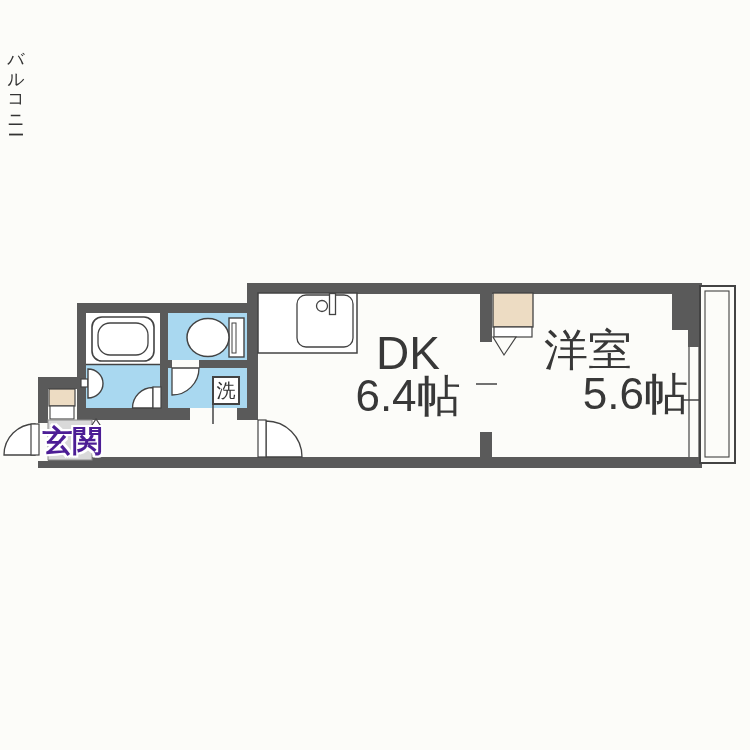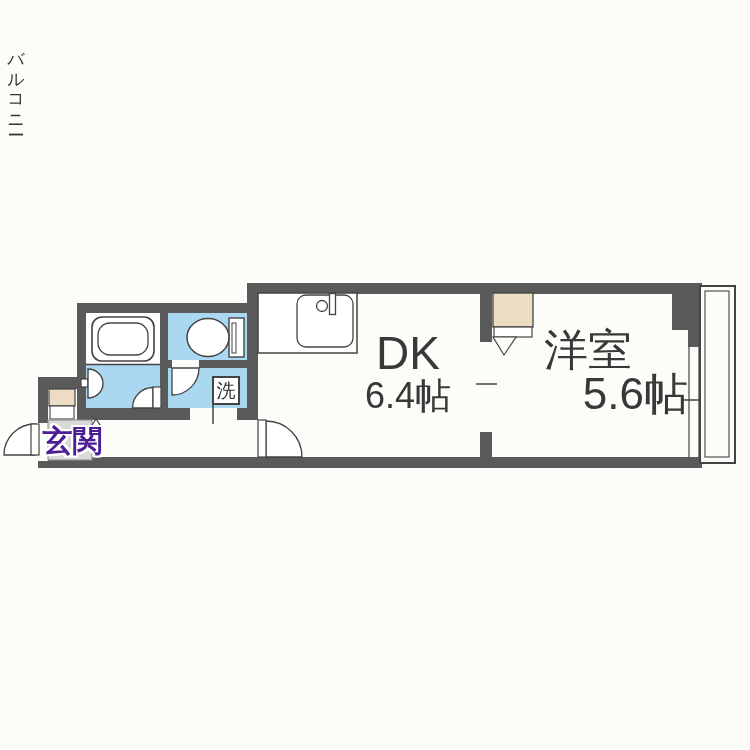--- a/index.html
+++ b/index.html
@@ -14,21 +14,21 @@
   .lbl-genkan{
     left:25px;top:424px;width:95px;text-align:center;
     font-size:30px;line-height:34px;font-weight:600;color:#4c1d95;
     text-shadow:-2px -2px 0 #fff,2px -2px 0 #fff,-2px 2px 0 #fff,2px 2px 0 #fff,
                  0 -2px 0 #fff,0 2px 0 #fff,-2px 0 0 #fff,2px 0 0 #fff;
     white-space:nowrap;
   }
   .lbl-room{position:absolute;text-align:center;color:#383838;}
   .lbl-dk{left:308px;top:332px;width:200px;}
   .lbl-dk .line1{font-size:46px;line-height:42px;font-weight:500;}
-  .lbl-dk .line2{font-size:36px;line-height:43px;font-weight:500;}
+  .lbl-dk .line2{font-size:44px;line-height:43px;font-weight:500;}
   .lbl-west{left:488px;top:327px;width:200px;}
   .lbl-west .line1{font-size:44px;line-height:45px;font-weight:500;}
   .lbl-west .line2{font-size:44px;line-height:44px;font-weight:400;text-align:right;}
   .lbl-balcony{
     left:701px;top:290px;width:32px;height:168px;
     writing-mode:vertical-rl;text-orientation:mixed;
     display:flex;align-items:center;justify-content:center;
     font-size:17px;letter-spacing:2px;color:#333;
   }
   .laundry-box{

